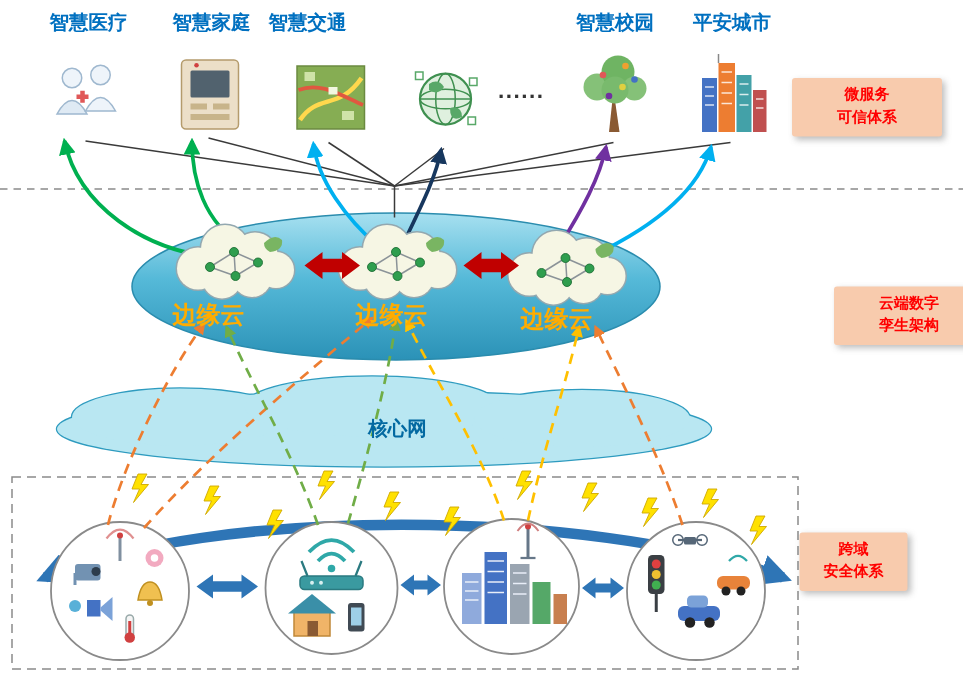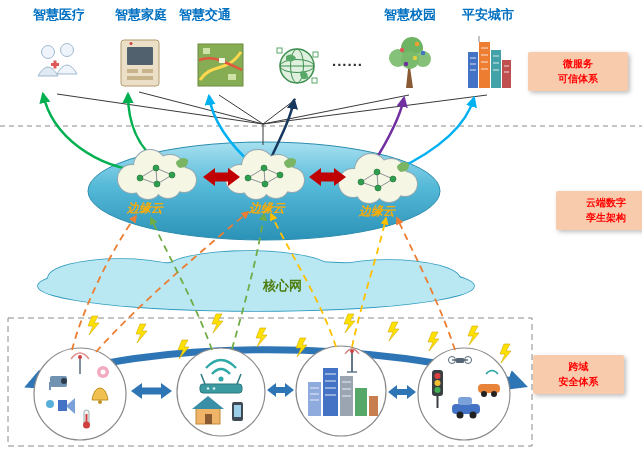--- a/index.html
+++ b/index.html
@@ -2,33 +2,33 @@
 <html><head>
 <meta charset="utf-8">
 <style>
   * { margin:0; padding:0; box-sizing:border-box; }
   html,body { background:#ffffff; }
   body { font-family:"Liberation Sans", sans-serif; }
   .stage { position:relative; width:642px; height:452px; background:#ffffff; overflow:hidden; }
   .stage > svg { position:absolute; left:0; top:0; }
   .lbl-app { position:absolute; top:6px; width:82px; text-align:center;
              font-weight:bold; font-size:13px; color:#0070c0; }
-  .lbl-edge { position:absolute; width:60px; text-align:center;
-              font-weight:bold; font-size:12px; color:#ffac00;font-style:italic; }
-  .lbl-core { position:absolute; left:228px; top:277px; width:74px; text-align:right;
-              font-size:13px; font-weight:bold; color:#4d7c0f; }
+  .lbl-edge { position:absolute; width:60px; 
+              font-weight:bold; font-size:16px; color:#ffac00; }
+  .lbl-core { position:absolute; left:228px; top:277px; width:74px; text-align:center;
+              font-size:13px; font-weight:bold; color:#0369a1; }
   .dots { position:absolute; left:332px; top:52px; font-size:15px; font-weight:bold;
           color:#333; letter-spacing:1px; }
   .annot { position:absolute; background:#f8cbad; color:#ff0000; font-weight:bold;
            font-size:10px; line-height:1.45; text-align:center; white-space:pre-line;
            padding:5px 8px; border-radius:2px;
            box-shadow:2px 2px 4px rgba(110,110,110,0.45); }
   .annot-1 { left:528px; top:52px;  width:100px; }
   .annot-2 { left:556px; top:191px; width:100px; }
-  .annot-3 { left:533px; top:355px; width:91px; }
+  .annot-3 { left:533px; top:355px; width:72px; }
 </style>
 </head>
 <body>
 
 <div class="stage">
 
 <svg width="642" height="452" viewBox="0 0 642 452">
   <defs>
     <linearGradient id="gradEllipse" x1="0" y1="0" x2="0" y2="1">
       <stop offset="0" stop-color="#a7e0f0"></stop>

